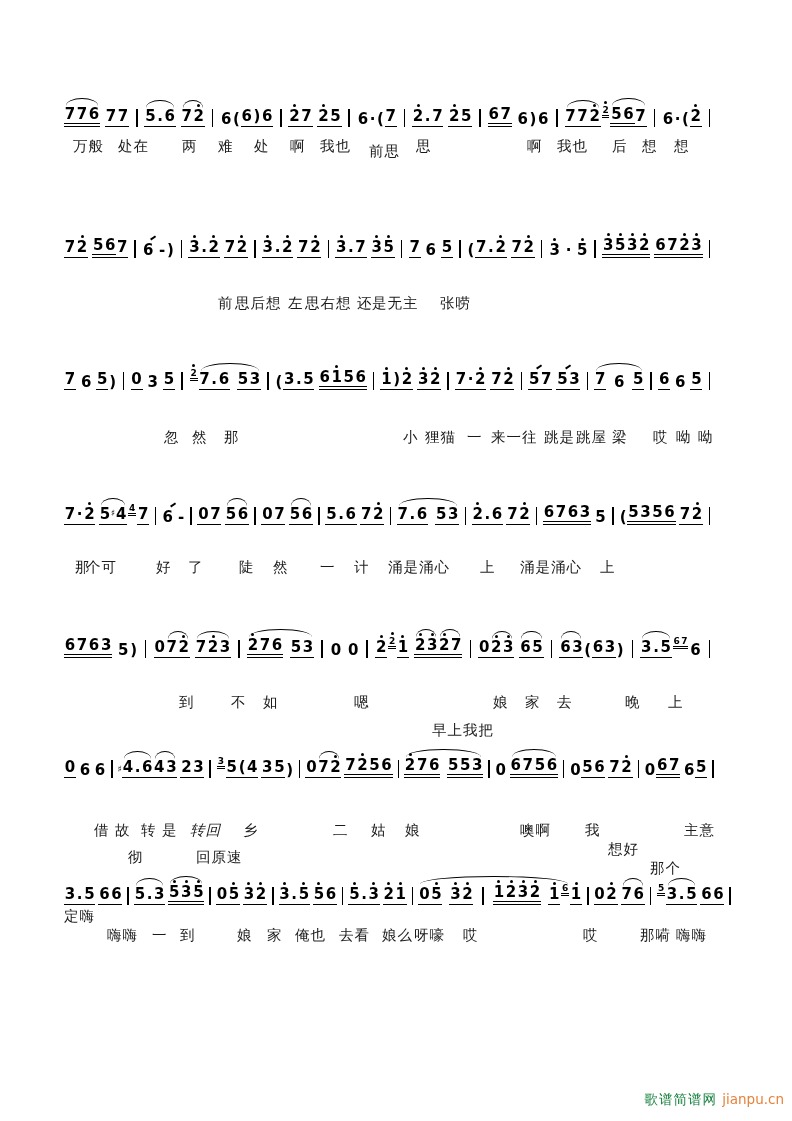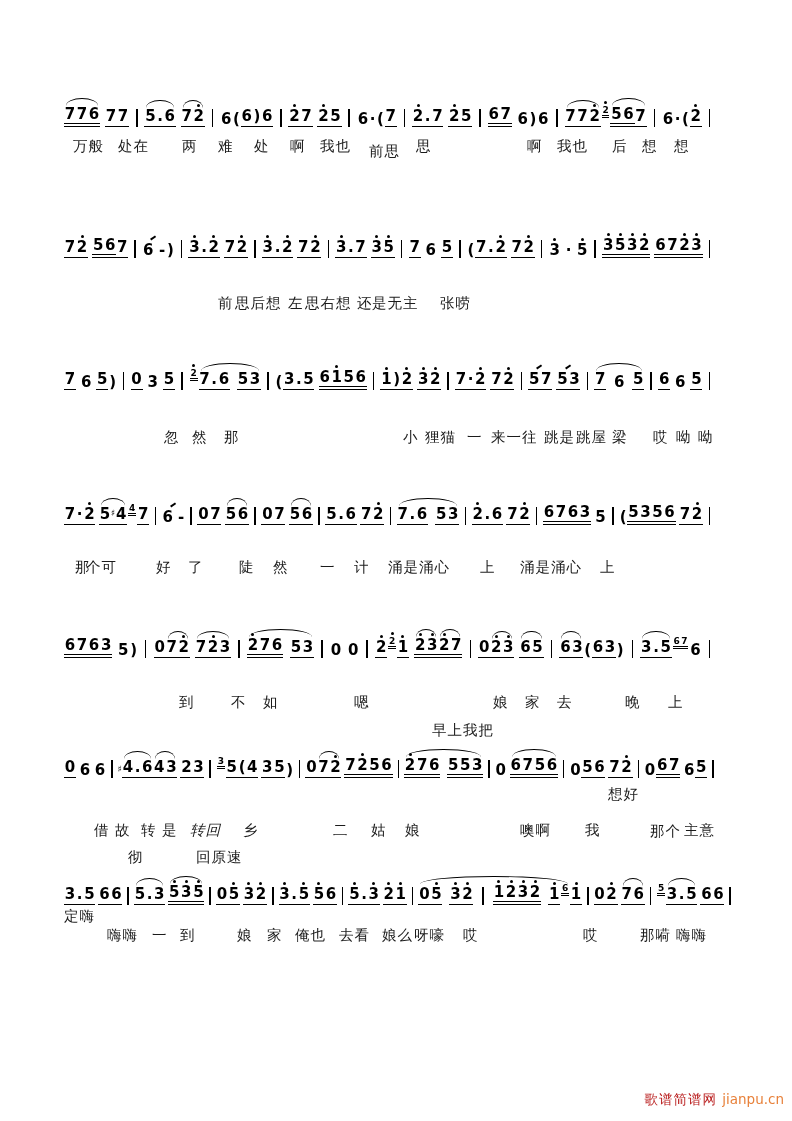--- a/index.html
+++ b/index.html
@@ -24,21 +24,21 @@
   .sharp{font-size:9px;position:relative;top:-4px;flex:0 0 auto;}
   .hi::after{content:'';position:absolute;left:50%;margin-left:-1.5px;top:-5.5px;
              width:3px;height:3px;background:#000;border-radius:50%;}
   .tk::before{content:'';position:absolute;right:-3px;top:-6px;width:6px;height:1.6px;
               background:#000;transform:rotate(-35deg);}
   
   .lyr{position:absolute;font-size:14.5px;color:#1b1b1b;letter-spacing:1px;
        white-space:pre;line-height:1;}
   
   #watermark{position:absolute;right:8px;top:1091px;font-size:13.5px;letter-spacing:1px;}
-  #wm-name{color:#b91c1c;margin-left:28px;}
+  #wm-name{color:#15803d;margin-left:28px;}
   #wm-url{color:#e8813a;letter-spacing:0;}
 </style>
 </head>
 <body>
 
 <div id="page">
   <div id="score">
       <div class="mline" style="top: 101px;">
         <span class="grp arc">
           <span class="grp u2">
@@ -834,22 +834,22 @@
       </div>
       <span class="lyr" style="left: 94px; top: 823px;">借 故</span>
       <span class="lyr" style="left: 141px; top: 823px;">转 是</span>
       <span class="lyr" style="left: 190px; top: 823px; font-style: italic;">转回</span>
       <span class="lyr" style="left: 243px; top: 823px;">乡</span>
       <span class="lyr" style="left: 333px; top: 823px;">二</span>
       <span class="lyr" style="left: 371px; top: 823px;">姑</span>
       <span class="lyr" style="left: 405px; top: 823px;">娘</span>
       <span class="lyr" style="left: 520px; top: 823px;">噢啊</span>
       <span class="lyr" style="left: 585px; top: 823px;">我</span>
-      <span class="lyr" style="left: 608px; top: 787px;">想好</span>
-      <span class="lyr" style="left: 650px; top: 824px;">那个</span>
+      <span class="lyr" style="left: 608px; top: 842px;">想好</span>
+      <span class="lyr" style="left: 650px; top: 861px;">那个</span>
       <span class="lyr" style="left: 684px; top: 823px;">主意</span>
       <span class="lyr" style="left: 128px; top: 850px;">彻</span>
       <span class="lyr" style="left: 196px; top: 850px;">回原速</span>
       <div class="mline" style="top: 879px;">
         <span class="grp u1">
           <span class="n">3</span>
           <span class="n">.</span>
           <span class="n">5</span>
         </span>
         <span class="sp"></span>

